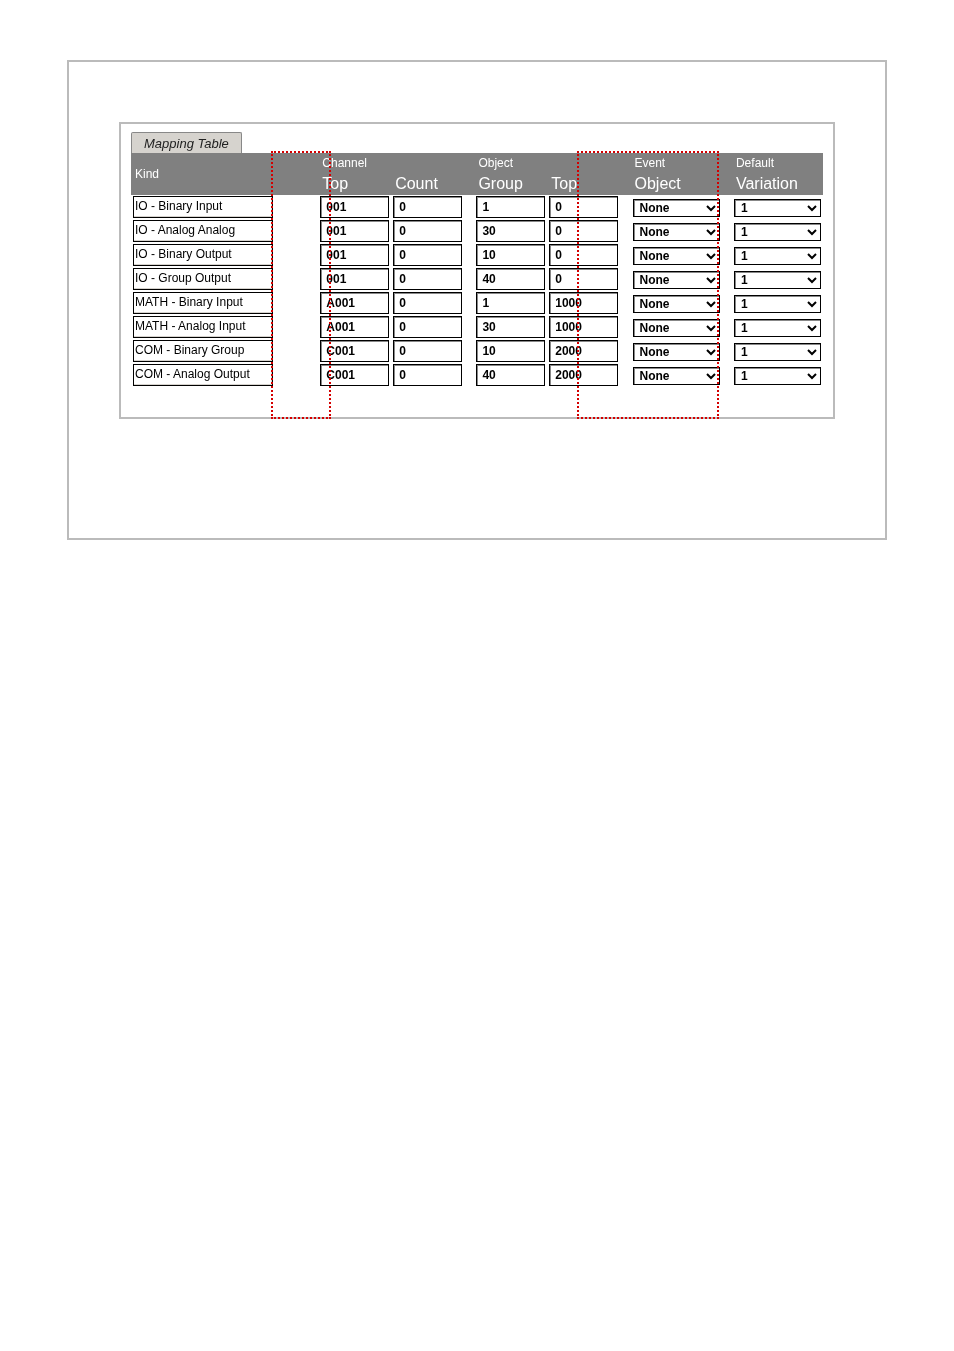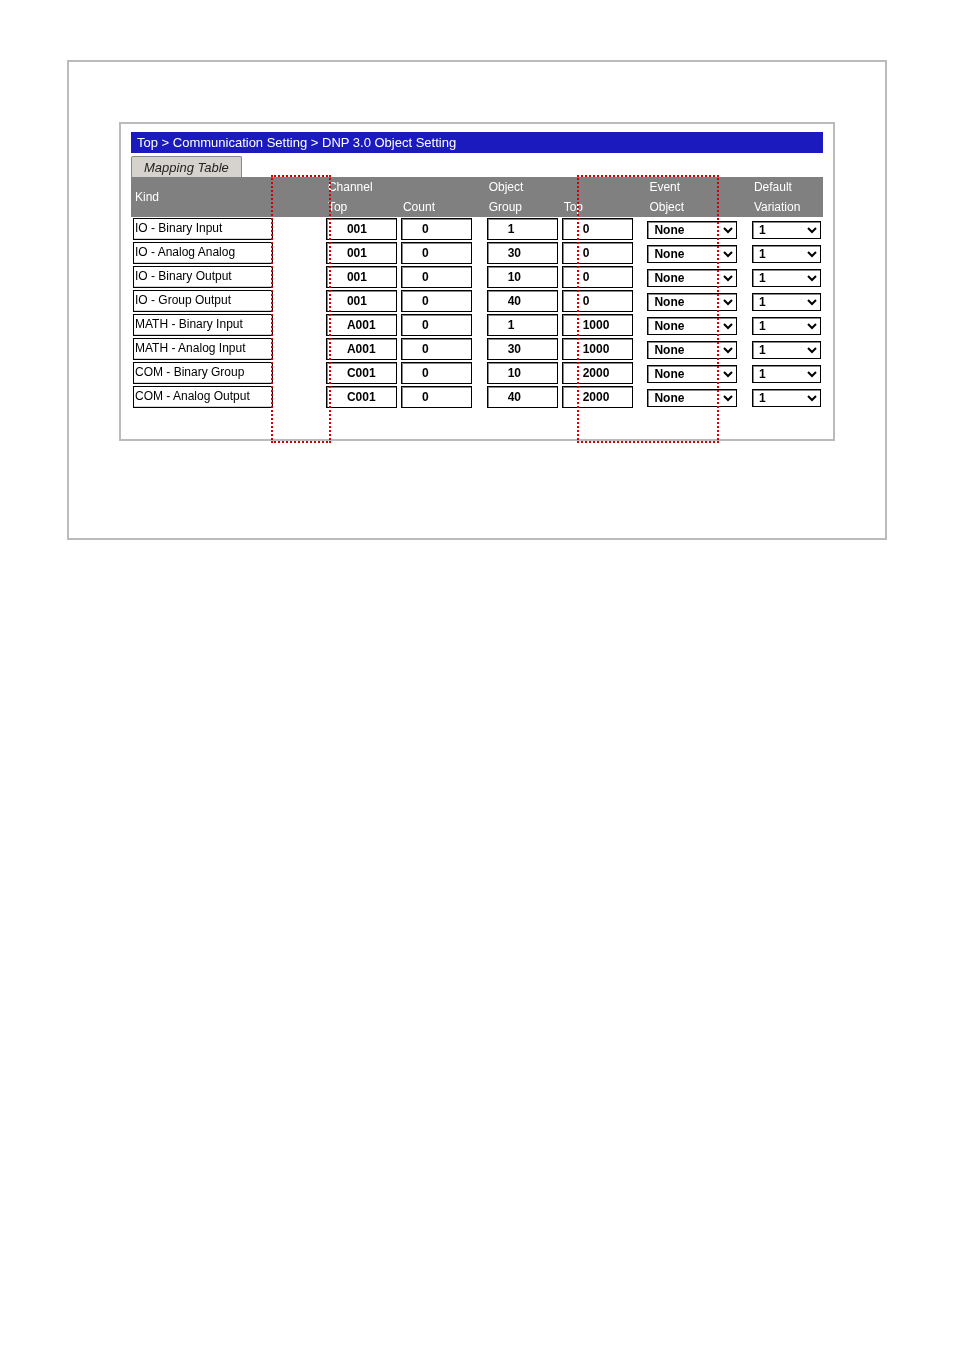--- a/index.html
+++ b/index.html
@@ -55,21 +55,21 @@
       font-size: 12px;
       text-align: left;
       padding: 2px 4px;
       border: none;
       height: 20px;
     }
     .subheader-row th {
       background: #808080;
       color: #fff;
       font-weight: normal;
-      font-size: 12px;
+      font-size: 16px;
       text-align: left;
       padding: 2px 4px;
       border: none;
       height: 20px;
     }
     .data-row td {
       padding: 1px 2px;
     }
     .kind-cell {
       background: #fff;
@@ -78,21 +78,21 @@
       padding: 2px 1px;
       height: 22px;
       width: 140px;
       box-shadow: inset -1px -1px 0 #d6d3ce;
     }
     .win-input {
       width: 100%;
       height: 22px;
       font-size: 12px;
       font-weight: bold;
-      padding: 1px 20px;
+      padding: 1px 5px;
       border: 1px solid #000;
       background: #fff;
       font-family: Arial, sans-serif;
       box-shadow: inset 1px 1px 0 #888;
     }
     .win-select {
       width: 100%;
       height: 18px;
       font-size: 12px;
       font-weight: bold;
@@ -121,21 +121,20 @@
 
     .table-outer {
       position: relative;
     }
   </style>
 </head>
 <body>
 
 <div class="outer-frame">
   <div class="inner-frame">
-    <div class="breadcrumb-bar">Top &gt; Communication Setting &gt; DNP 3.0 Object Setting</div>
     <span class="tab-btn">Mapping Table</span>
 
     <div class="table-outer">
     <table class="table-wrap">
       <colgroup>
         <col class="col-kind">
         <col class="col-ch-top">
         <col class="col-count">
         <col class="gap-col">
         <col class="col-group">

